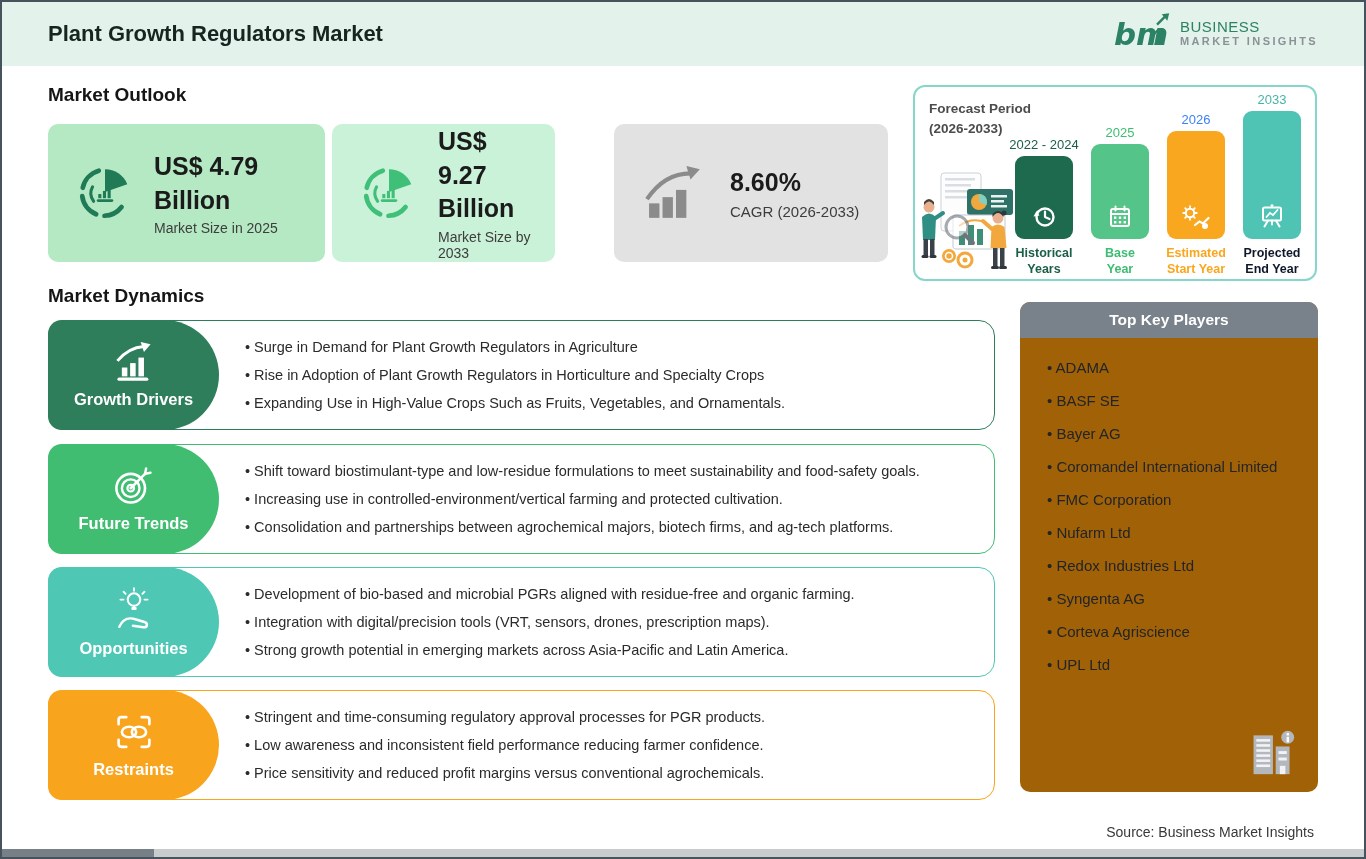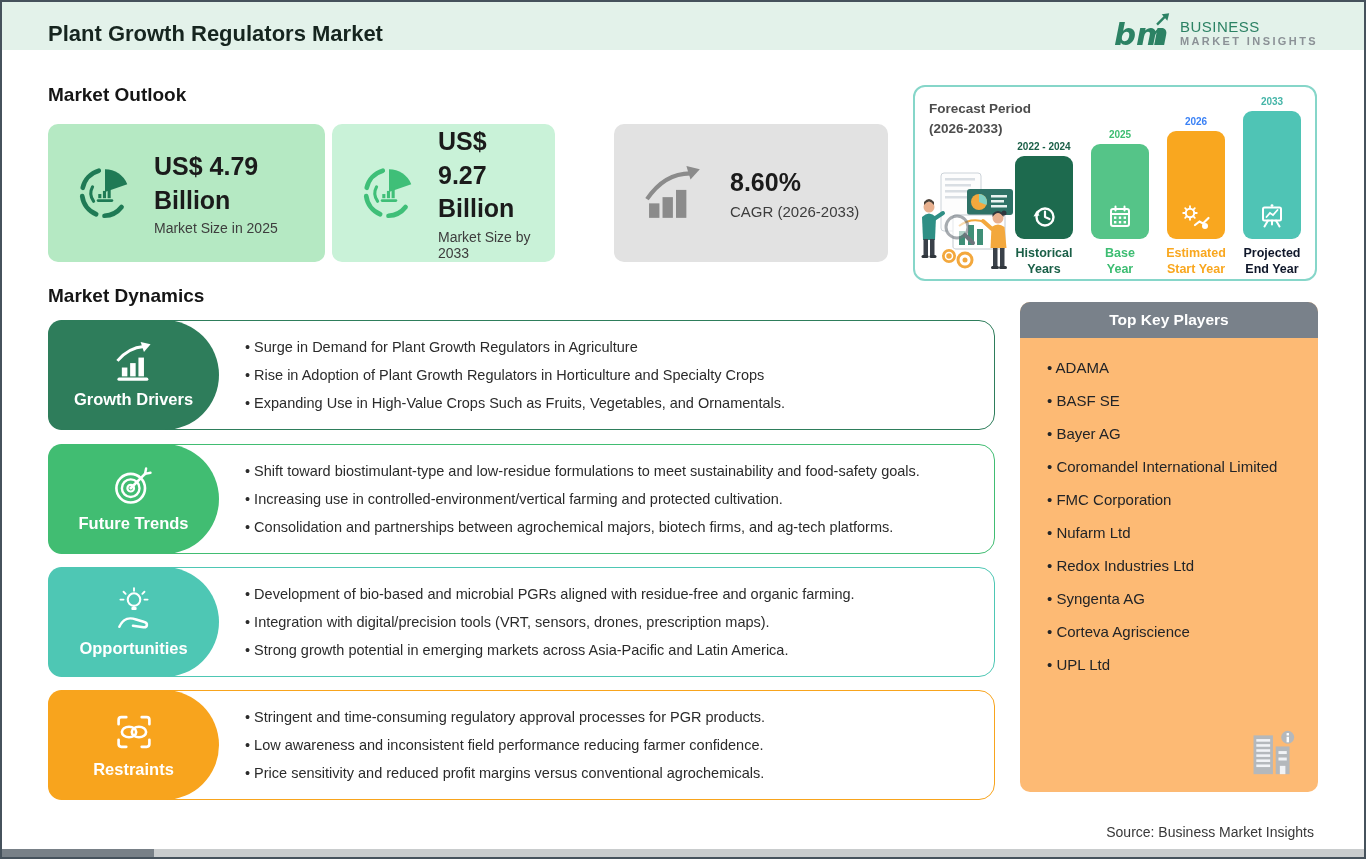--- a/index.html
+++ b/index.html
@@ -3,56 +3,56 @@
 <meta charset="utf-8">
 <style>
   * { margin:0; padding:0; box-sizing:border-box; }
   html,body { background:#fff; }
   body { font-family:"Liberation Sans", sans-serif; }
   .page {
     position:relative; width:1366px; height:859px; background:#ffffff;
     border:2px solid #46525c; overflow:hidden;
   }
   
-  .hdr { position:absolute; top:0; left:0; right:0; height:48px; background:#e3f2ea; }
+  .hdr { position:absolute; top:0; left:0; right:0; height:64px; background:#e3f2ea; }
   .hdr-title { position:absolute; left:46px; top:19px; font-size:22px; font-weight:bold; color:#16251f; }
   .logo { position:absolute; right:46px; top:10px; display:flex; align-items:center; gap:8px; }
   .logo-text .l1 { font-size:15px; font-weight:normal; color:#2c8264; letter-spacing:.5px; line-height:1.05; }
   .logo-text .l2 { font-size:11px; font-weight:bold; color:#8b9196; letter-spacing:2.4px; }
   
   .sec-h { position:absolute; left:46px; font-size:19px; font-weight:bold; color:#151515; }
   
   .mo-card { position:absolute; top:122px; height:138px; border-radius:10px; display:flex; align-items:center; padding:0 22px 0 28px; gap:20px; }
   .mo-card .vals .v { font-size:25px; font-weight:bold; color:#1b1b1b; line-height:1.35; }
   .mo-card .vals .c { font-size:14px; color:#3d3d3d; margin-top:3px; }
   
   .fp { position:absolute; left:911px; top:83px; width:404px; height:196px; background:#fff;
         border:2px solid #86d6c9; border-radius:12px; }
   .fp-title { position:absolute; left:14px; top:12px; font-size:13.5px; font-weight:bold; color:#4c4c4c; line-height:1.5; }
   .fp-illus { position:absolute; left:4px; bottom:2px; }
   .fp-bars { position:absolute; right:6px; bottom:2px; width:300px; height:186px; display:flex; gap:6px; align-items:flex-end; }
   .bar-col { width:70px; height:100%; display:flex; flex-direction:column; justify-content:flex-end; align-items:center; }
-  .bar-year { font-size:10px; font-weight:bold; white-space:nowrap; margin-bottom:4px; }
+  .bar-year { font-size:13px; font-weight:normal; white-space:nowrap; margin-bottom:4px; }
   .bar-rect { width:58px; border-radius:9px; position:relative; }
   .bar-ic { position:absolute; bottom:9px; left:50%; transform:translateX(-50%); line-height:0; }
   .bar-cap { height:32px; margin-top:6px; font-size:12.5px; font-weight:bold; text-align:center; line-height:1.28; }
   
   .dyn-row { position:absolute; left:46px; width:947px; height:110px; background:#fff;
              border:1.5px solid; border-radius:16px; }
   .badge { position:absolute; left:-1px; top:-1px; bottom:-1px; width:171px;
            border-radius:14px 56px 56px 14px; display:flex; flex-direction:column;
            align-items:center; justify-content:center; gap:7px; }
   .badge .blabel { color:#fff; font-size:16.5px; font-weight:bold; }
   .bullets { position:absolute; left:196px; right:20px; top:0; bottom:0; display:flex;
              flex-direction:column; justify-content:space-evenly; padding:6px 0; }
   .bullets li { list-style:none; font-size:14.5px; color:#2b2b2b; }
   .bullets li::before { content:"• "; color:#2b2b2b; }
   
   .kp { position:absolute; left:1018px; top:300px; width:298px; height:490px;
-        background:#fdba74; border-radius:10px; }
+        background:#a16207; border-radius:10px; }
   .kp-head { height:36px; background:#79818a; border-radius:10px 10px 0 0;
              color:#fff; font-size:15.5px; font-weight:bold; text-align:center; line-height:36px; }
   .kp ul { padding:21px 10px 0 27px; }
   .kp li { list-style:none; font-size:15px; color:#222427; margin-bottom:16px; }
   .kp li::before { content:"• "; }
   .kp-bldg { position:absolute; right:22px; bottom:14px; line-height:0; }
   .source { position:absolute; right:50px; top:822px; font-size:14px; color:#383838; }
   
   .scrollbar { position:absolute; left:0; right:0; bottom:0; height:8px; background:#c9cccd; }
   .scroll-thumb { position:absolute; left:0; top:0; height:8px; width:152px; background:#788087; }

